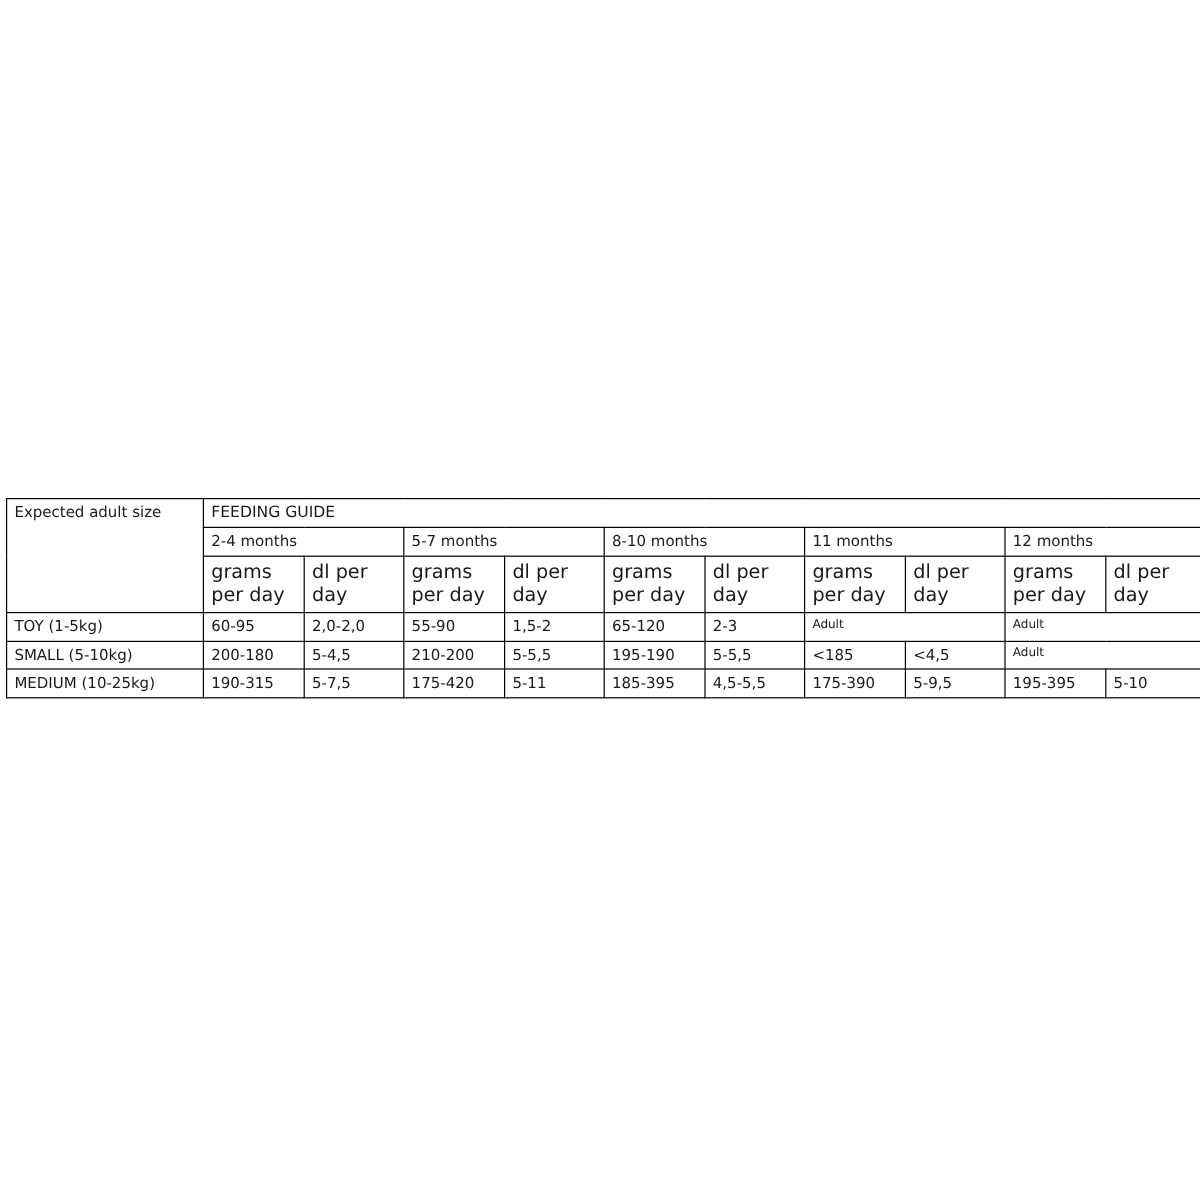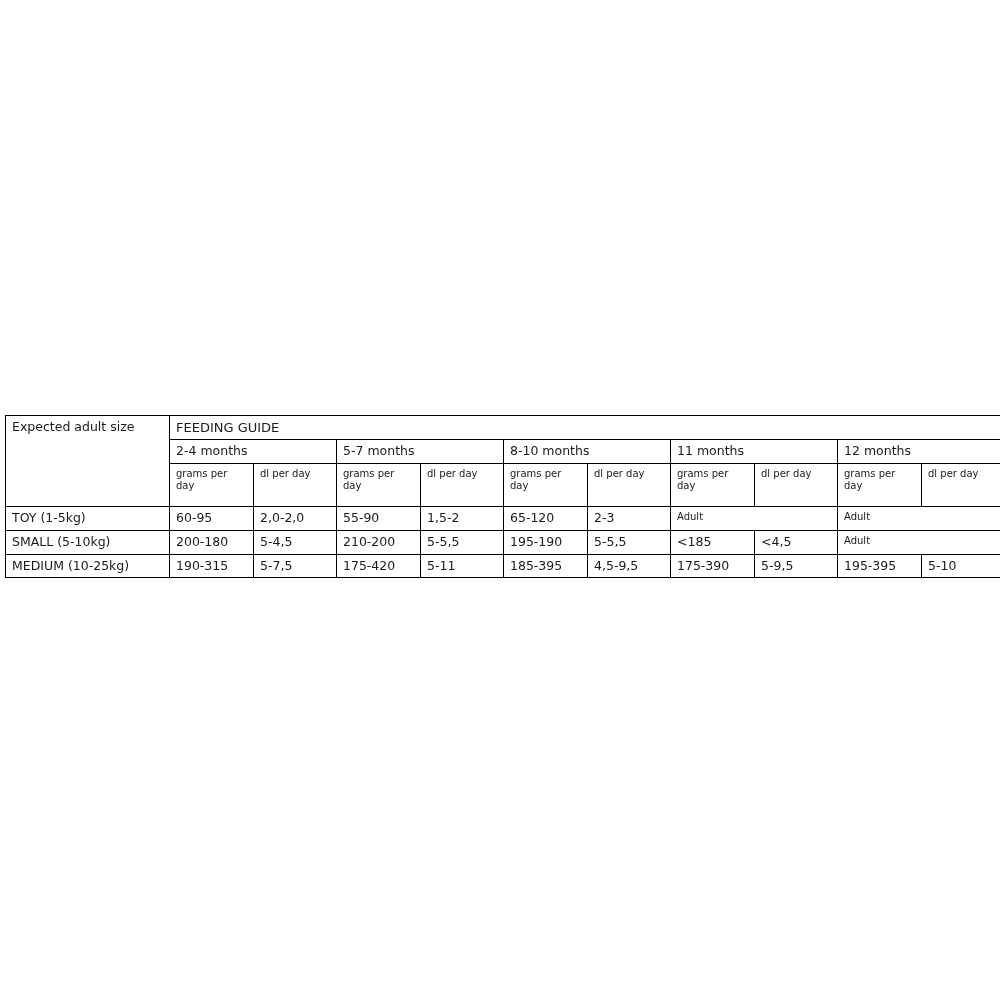--- a/index.html
+++ b/index.html
@@ -56,21 +56,21 @@
   }
   .agehead-cell {
     text-align: center;
     font-weight: bold;
     font-size: 12.5px;
     padding-top: 5px;
     padding-bottom: 5px;
   }
   .unit-cell {
     font-weight: bold;
-    font-size: 10px;
+    font-size: 16px;
     height: 34px;
   }
   .size-cell {
     font-weight: bold;
     font-size: 12.5px;
     white-space: nowrap;
     padding-left: 8px;
     margin-top: 12px;
   }
   .val-cell {
@@ -155,21 +155,21 @@
           <td colspan="2" class="adult-cell">Adult</td>
         </tr>
 
         <tr>
           <td class="size-cell">MEDIUM (10-25kg)</td>
           <td class="val-cell">190-315</td>
           <td class="val-cell">5-7,5</td>
           <td class="val-cell">175-420</td>
           <td class="val-cell">5-11</td>
           <td class="val-cell">185-395</td>
-          <td class="val-cell">4,5-9,5</td>
+          <td class="val-cell">4,5-5,5</td>
           <td class="val-cell">175-390</td>
           <td class="val-cell">5-9,5</td>
           <td class="val-cell">195-395</td>
           <td class="val-cell">5-10</td>
         </tr>
       </tbody>
     </table>
   </div>
 </div>
 

